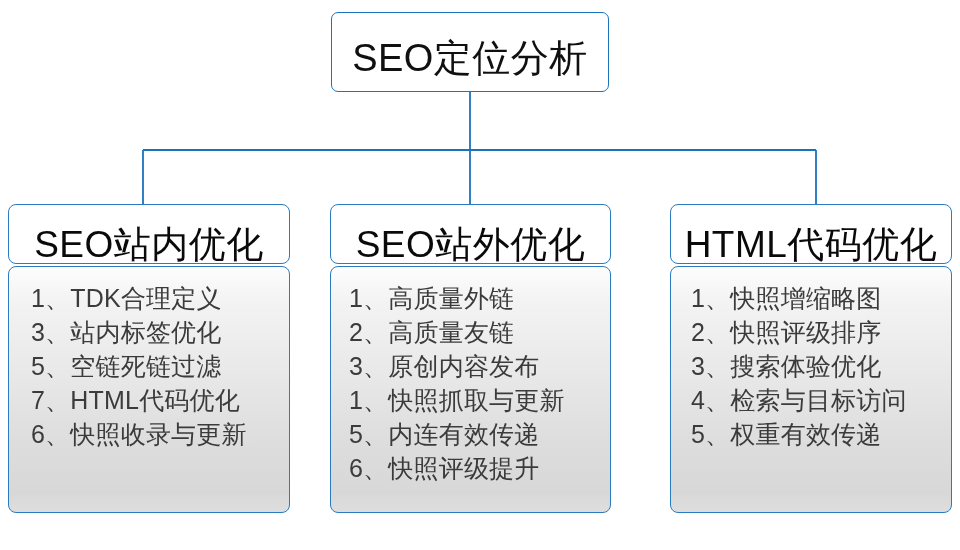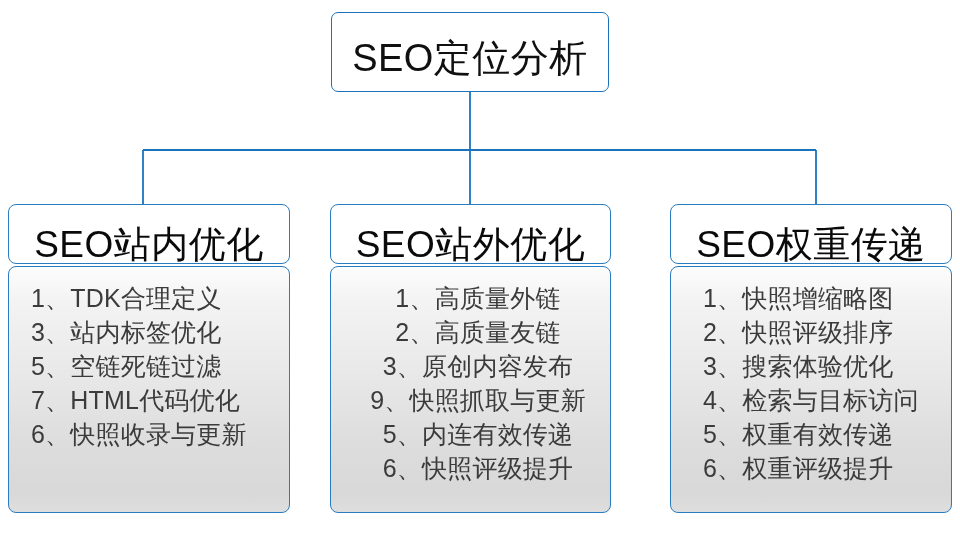--- a/index.html
+++ b/index.html
@@ -103,22 +103,22 @@
     margin: 0;
     padding: 0 3px 0 22px;
   }
   .branch-list li {
     font-size: 25px;
     line-height: 34px;
     color: #3b3b3b;
     white-space: nowrap;
     letter-spacing: 0.2px;
   }
-  .branch.col1 .branch-list { padding-left: 18px; text-align: center; }
-  .branch.col2 .branch-list { padding-left: 20px; margin-left: 12px; }
+  .branch.col1 .branch-list { padding-left: 18px; }
+  .branch.col2 .branch-list { padding-left: 20px; }
 </style>
 </head>
 <body>
 
 <div id="diagram">
 
   <svg id="connectors" viewBox="0 0 960 550" width="960" height="550">
 
     <path d="M470,92 L470,150" stroke="#1b73bb" stroke-width="1.8" fill="none"></path>
 
@@ -152,36 +152,35 @@
 
   <div class="branch col1">
     <div class="branch-header">
       <span class="branch-header-title">SEO站外优化</span>
     </div>
     <div class="branch-panel">
       <ul class="branch-list">
         <li>1、高质量外链</li>
         <li>2、高质量友链</li>
         <li>3、原创内容发布</li>
-        <li>9、快照抓取与更新</li>
+        <li>1、快照抓取与更新</li>
         <li>5、内连有效传递</li>
         <li>6、快照评级提升</li>
       </ul>
     </div>
   </div>
 
   <div class="branch col2">
     <div class="branch-header">
-      <span class="branch-header-title">SEO权重传递</span>
+      <span class="branch-header-title">HTML代码优化</span>
     </div>
     <div class="branch-panel">
       <ul class="branch-list">
         <li>1、快照增缩略图</li>
         <li>2、快照评级排序</li>
         <li>3、搜索体验优化</li>
         <li>4、检索与目标访问</li>
         <li>5、权重有效传递</li>
-        <li>6、权重评级提升</li>
       </ul>
     </div>
   </div>
 
 </div>
 
 </body></html>

